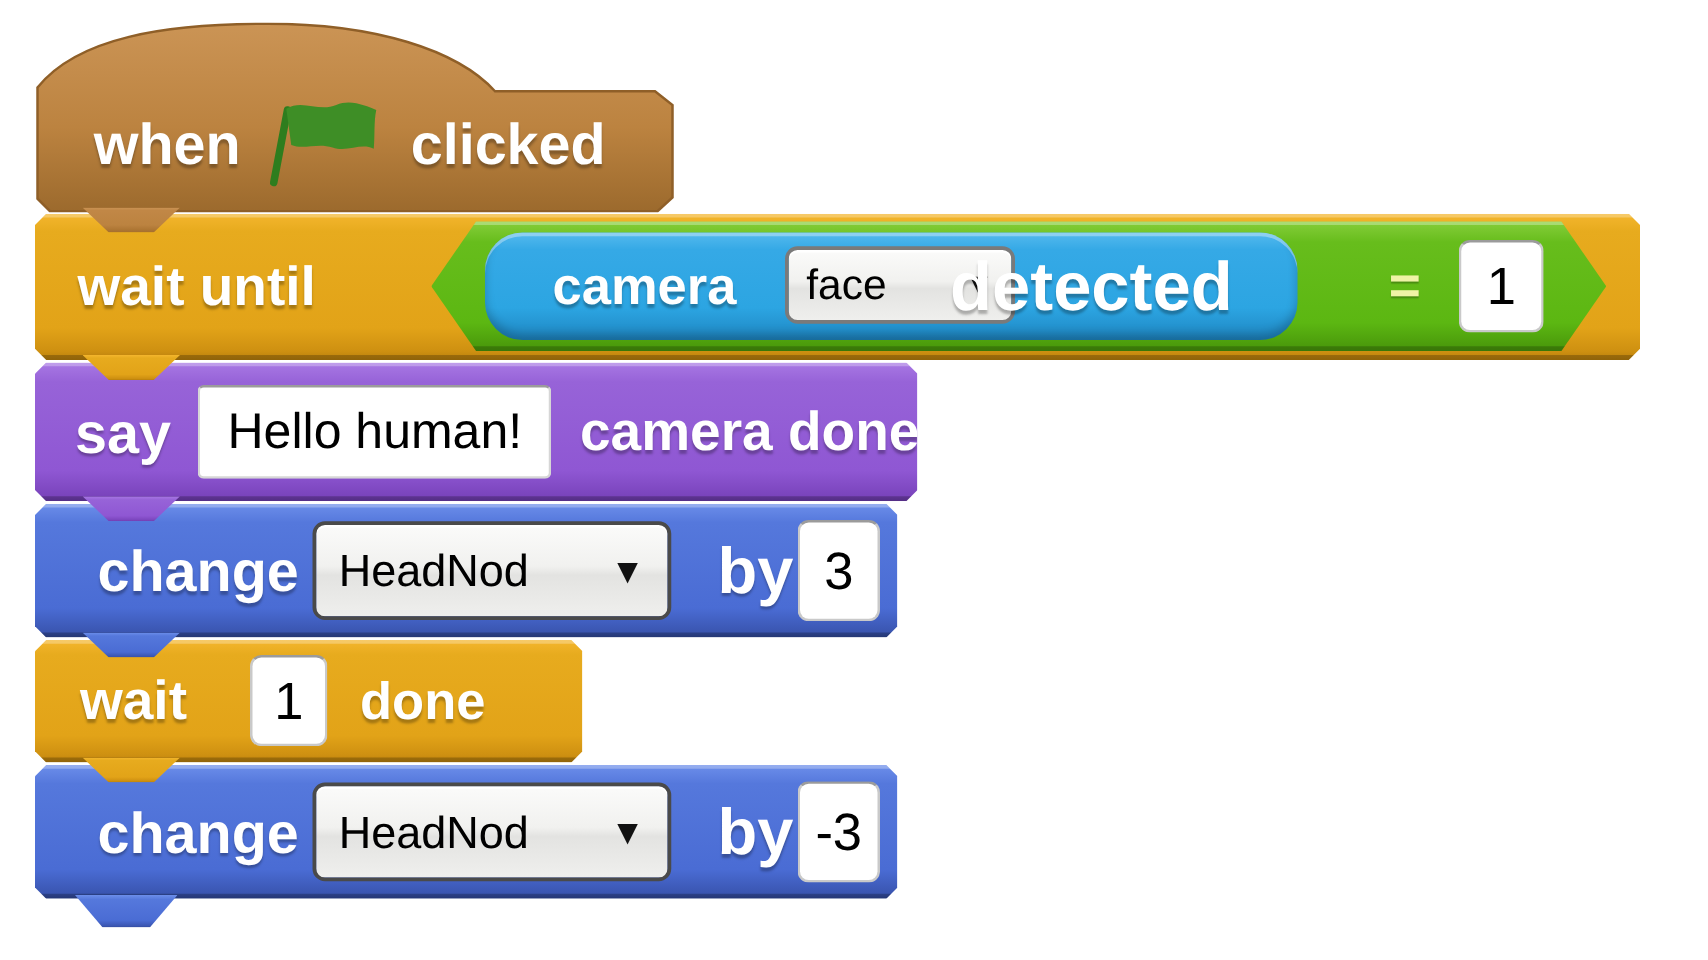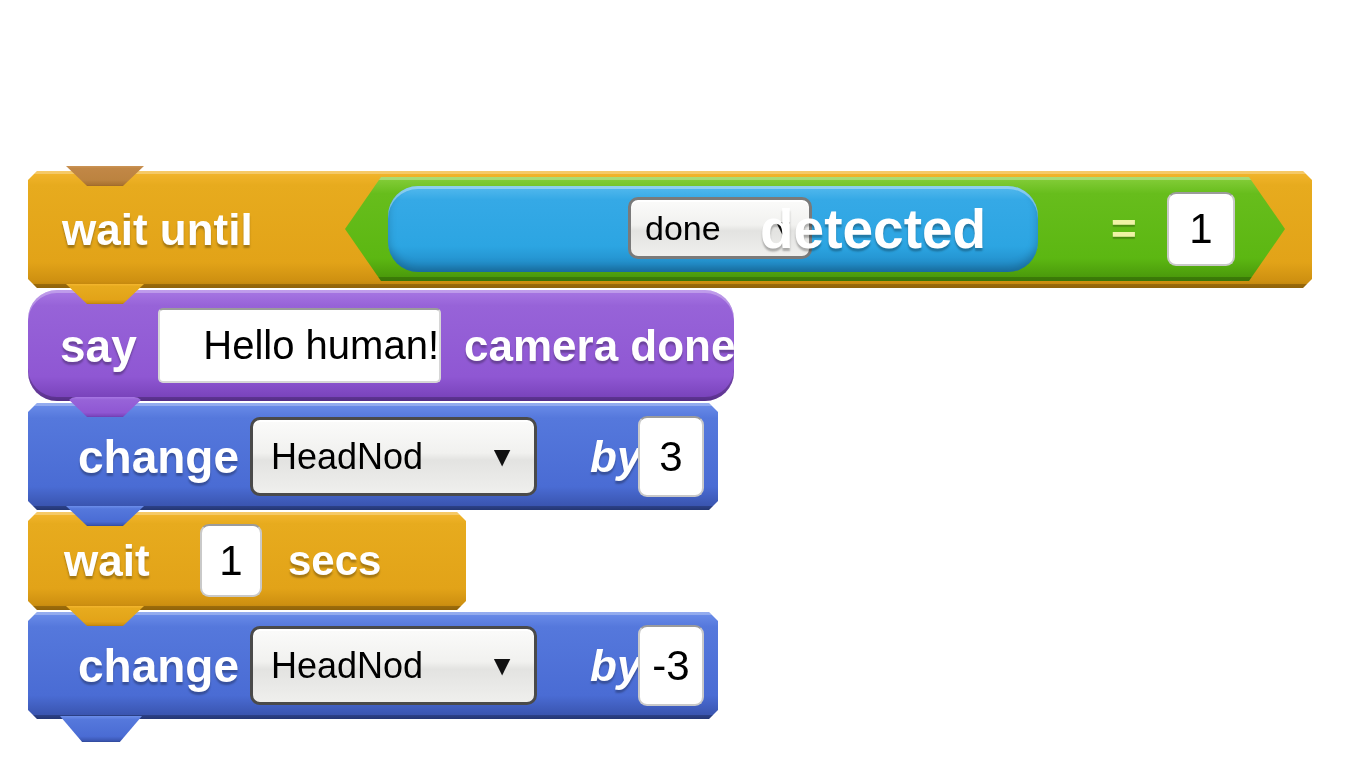--- a/index.html
+++ b/index.html
@@ -23,21 +23,21 @@
   }
   .wlabel {
     position:absolute; top:0; bottom:0; display:flex; align-items:center;
     color:#fff; font-weight:bold; white-space:nowrap;
     text-shadow:0 3px 2px rgba(0,0,0,.28);
   }
 
   
   .c-hat    { background: linear-gradient(180deg,#CB9455 0%,#C18746 12%,#BC8340 70%,#A8712F 96%,#96632A 100%); }
   .c-gold   { background: linear-gradient(180deg,#F4B62E 0%,#E7AB1E 12%,#E2A318 78%,#CE9011 94%,#B97F0C 100%); }
-  .c-purple { background: linear-gradient(180deg,#A878E4 0%,#9763D8 14%,#8F57D3 78%,#7A44BC 96%,#6C3AAB 100%); border-radius: 29px; }
+  .c-purple { background: linear-gradient(180deg,#A878E4 0%,#9763D8 14%,#8F57D3 78%,#7A44BC 96%,#6C3AAB 100%); }
   .c-motion { background: linear-gradient(180deg,#6C8EEA 0%,#5578DC 14%,#4A6CD4 78%,#3A55B0 96%,#2F4694 100%); }
   .c-green  { background: linear-gradient(180deg,#86CE3B 0%,#67BD1C 16%,#5CB712 78%,#47940A 100%); }
   .c-blue   { background: linear-gradient(180deg,#55BAEE 0%,#35A9E6 16%,#2CA5E2 70%,#1E86C2 100%); }
 
   
   #hat            { left:28px;  top:18px;  width:512px;  height:152px; position:absolute; z-index:1; }
   #hat-nub        { left:66px;  top:166px; width:78px;  height:20px; }
   #wait-until     { left:28px;  top:171px; width:1284px; height:117px; }
   #wait-until-nub { left:66px;  top:284px; width:78px;  height:20px; }
   #say            { left:28px;  top:290px; width:706px;  height:111px; }
@@ -98,50 +98,71 @@
     background:#fff; color:#000; font-family:"Liberation Sans",sans-serif;
     border:2px solid #c9c9c9; border-top-color:#9b9b9b; border-radius:9px;
     font-size:42px; padding:0; outline:none;
   }
   #equals-val { left:822px; top:15px; width:68px; height:74px; }
   #say-msg {
     position:absolute; left:130px; top:18px; width:283px; height:75px;
     box-sizing:border-box; background:#fff; color:#000;
     font-family:"Liberation Sans",sans-serif; font-size:40px;
     border:2px solid #d6d6d6; border-top-color:#9b9b9b; border-radius:5px;
-    text-align:right; padding:0 0 0 22px; outline:none;
+    text-align:left; padding:0 0 0 22px; outline:none;
   }
   .changeval { left:610px; top:13px; width:66px; height:81px; }
   #waitsecs-val { left:172px; top:12px; width:62px; height:73px; }
 
   
   #say .lbl-say  { left:32px;  font-size:46px; }
   #say .lbl-done { left:436px; font-size:44px; }
 
   
   .lbl-change { left:50px;  font-size:46px; }
-  .lbl-by     { left:562px; font-size:44px;font-style:italic; }
+  .lbl-by     { left:546px; font-size:52px; }
 
   
   #wait-secs .lbl-wait { left:36px;  font-size:44px; }
   #wait-secs .lbl-secs { left:260px; font-size:42px; }
 </style>
 </head>
 <body>
 
 <div class="stage">
 
+  <div id="hat">
+    <svg class="hatshape" width="512" height="152" viewBox="0 0 512 152">
+      <defs>
+        <linearGradient id="hatg" x1="0" y1="0" x2="0" y2="1">
+          <stop offset="0" stop-color="#CB9455"></stop>
+          <stop offset="0.55" stop-color="#BC8340"></stop>
+          <stop offset="1" stop-color="#9C6A2D"></stop>
+        </linearGradient>
+      </defs>
+      <path d="M2,52 C34,12 104,1 186,1 C272,1 338,22 368,55 L496,55 L510,66 L510,140 L498,151 L12,151 L2,141 Z" fill="url(#hatg)" stroke="#8F5F28" stroke-width="2"></path>
+    </svg>
+    <div class="hatrow">
+      <span>when</span>
+      <svg width="96" height="74" viewBox="0 0 96 74">
+        <path d="M17,10 L6,68" stroke="#2E7D1E" stroke-width="6" stroke-linecap="round" fill="none"></path>
+        <path d="M16,9 C29,1 42,12 56,6 C68,1 80,7 88,10 C86,19 87,31 86,41 C76,36 65,44 53,40 C41,36 30,42 20,38 Z" fill="#3E8E26"></path>
+      </svg>
+      <span>clicked</span>
+    </div>
+  </div>
   <div id="hat-nub" class="nub c-hat"></div>
 
   <div id="wait-until" class="block c-gold">
     <span class="wlabel lbl">wait until</span>
     <div class="hex c-green">
       <div class="pill c-blue">
+        <span class="wlabel lbl-camera">camera</span>
         <div id="face-dd" class="dropdown">
-          <span>done</span>
+          <span>face</span>
           <span class="arrow">▼</span>
         </div>
         <span class="wlabel lbl-detected">detected</span>
       </div>
       <span id="equals-sign">=</span>
       <input id="equals-val" class="val" type="text" value="1" style="">
     </div>
   </div>
   <div id="wait-until-nub" class="nub c-gold"></div>
 
@@ -159,21 +180,21 @@
       <span class="arrow">▼</span>
     </div>
     <span class="wlabel lbl-by">by</span>
     <input class="val changeval" type="text" value="3" style="">
   </div>
   <div id="change-up-nub" class="nub c-motion"></div>
 
   <div id="wait-secs" class="block c-gold">
     <span class="wlabel lbl-wait">wait</span>
     <input id="waitsecs-val" class="val" type="text" value="1" style="">
-    <span class="wlabel lbl-secs">secs</span>
+    <span class="wlabel lbl-secs">done</span>
   </div>
   <div id="wait-secs-nub" class="nub c-gold"></div>
 
   <div id="change-down" class="block c-motion">
     <span class="wlabel lbl-change">change</span>
     <div class="dropdown headnod-dd">
       <span>HeadNod</span>
       <span class="arrow">▼</span>
     </div>
     <span class="wlabel lbl-by">by</span>

